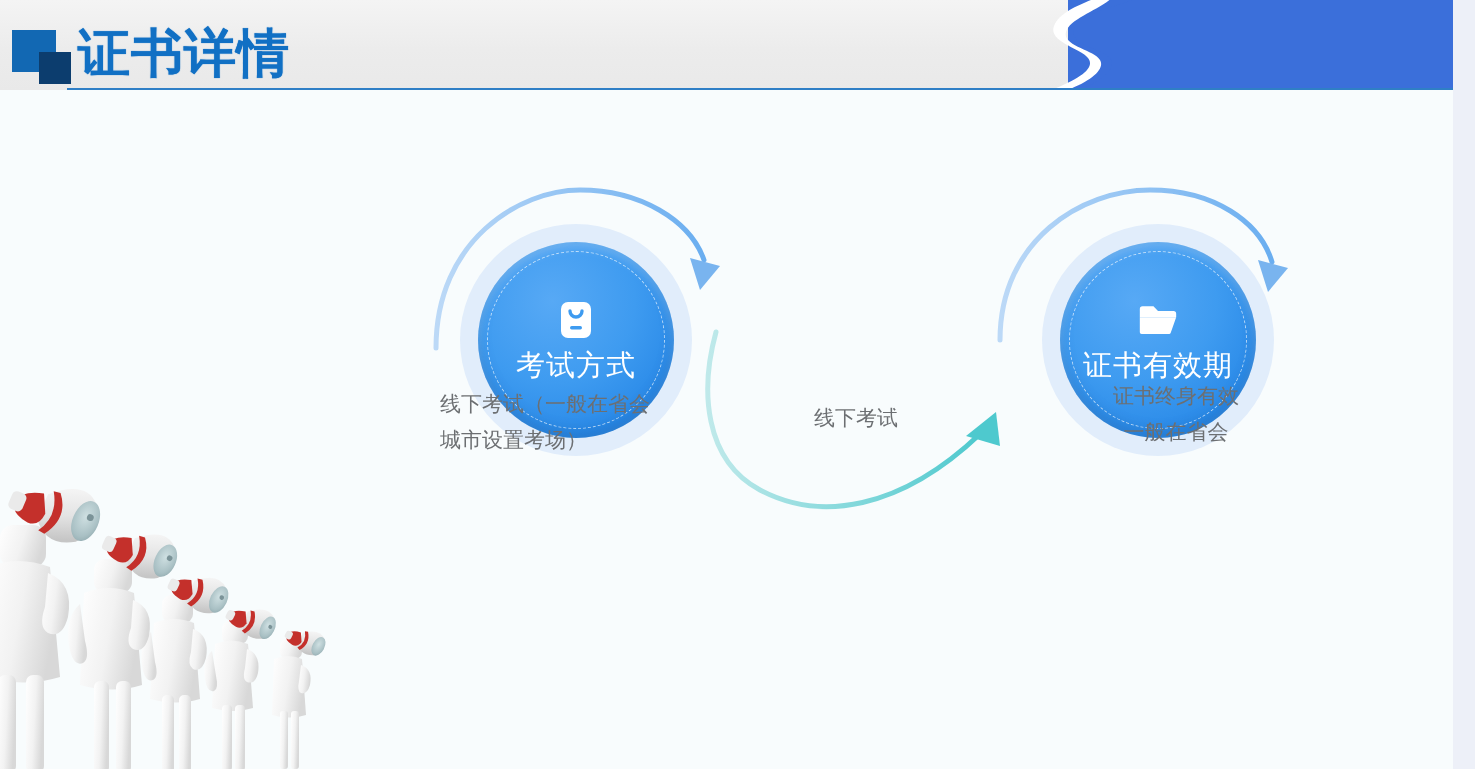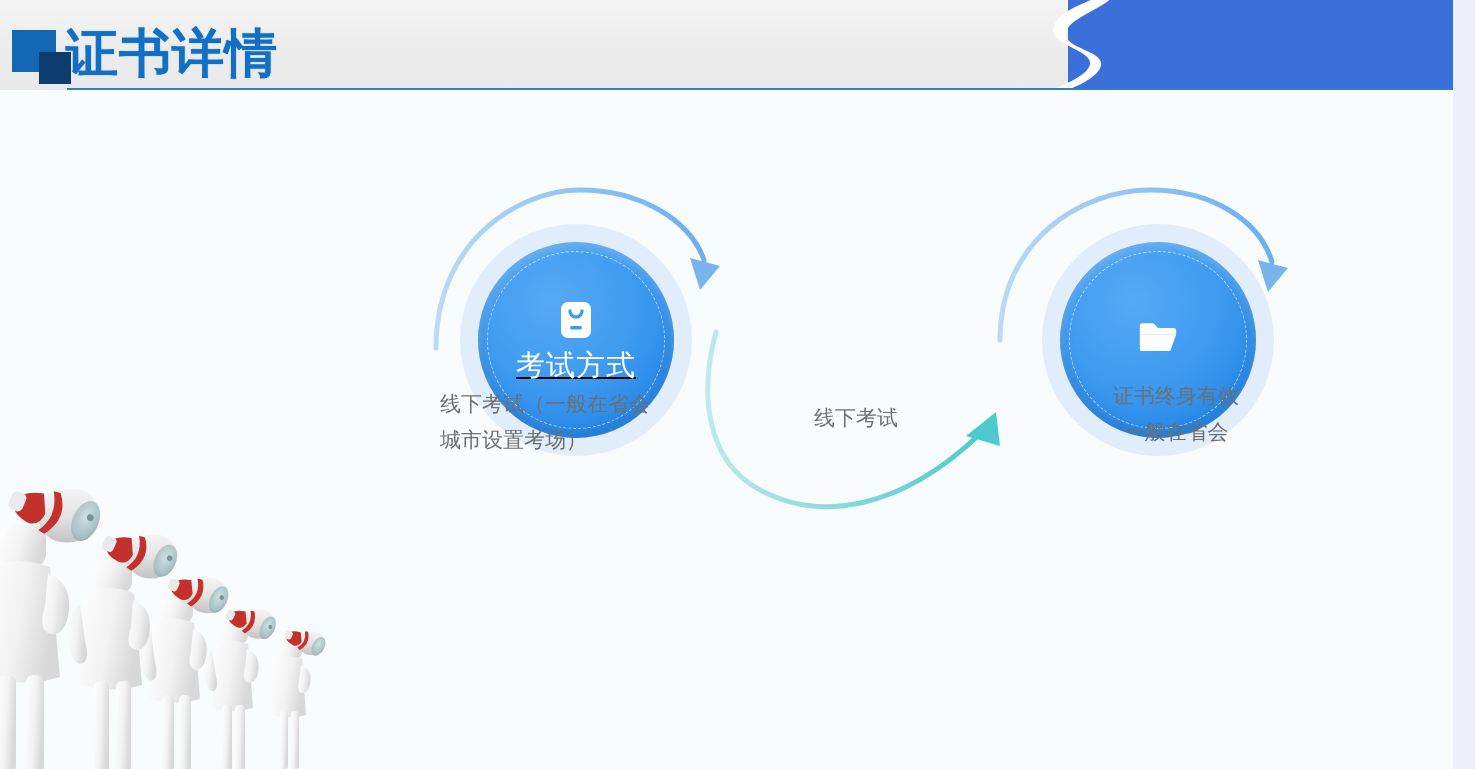--- a/index.html
+++ b/index.html
@@ -87,21 +87,21 @@
   .sq-dark {
     position: absolute;
     left: 33px;
     top: 28px;
     width: 32px;
     height: 32px;
     background: #0c3d6e;
   }
   .title-text {
     position: absolute;
-    left: 60px;
+    left: 72px;
     top: -6px;
     font-family: "DejaVu Sans", "Liberation Sans", sans-serif;
     font-size: 52px;
     font-weight: bold;
     color: #1170c4;
     letter-spacing: 1px;
     line-height: 70px;
     white-space: nowrap;
     text-shadow: 0 0 1px #1170c4;
   }
@@ -122,21 +122,20 @@
     height: 679px;
     z-index: 2;
     pointer-events: none;
   }
 
   
   .node {
     position: absolute;
     z-index: 3;
     text-align: center;
-    text-decoration: underline;
   }
   .halo {
     position: relative;
     width: 232px;
     height: 232px;
     border-radius: 50%;
     display: flex;
     align-items: center;
     justify-content: center;
   }
@@ -279,20 +278,21 @@
     <div class="node" style="left:1042px; top:134px;">
       <div class="halo blue">
         <div class="disc blue">
           <div class="dashed-ring"></div>
           <div class="node-icon">
             <svg width="44" height="36" viewBox="0 0 44 36">
               <path d="M2,6 a3,3 0 0 1 3,-3 h12 l5,5 h17 a3,3 0 0 1 3,3 v4 H2 Z" fill="#ffffff"></path>
               <path d="M2,15 h40 l-6,17 a2,2 0 0 1 -2,1.4 H4 a2,2 0 0 1 -2,-2 Z" fill="#ffffff"></path>
             </svg>
           </div>
+          <div class="node-label">证书有效期</div>
         </div>
       </div>
     </div>
 
     <div class="node-caption" style="left:440px; top:296px; width:280px;">线下考试（一般在省会
 城市设置考场）</div>
 
     <div class="node-caption center" style="left:756px; top:310px; width:200px;">线下考试</div>
 
     <div class="node-caption center" style="left:1058px; top:288px; width:236px;">证书终身有效

